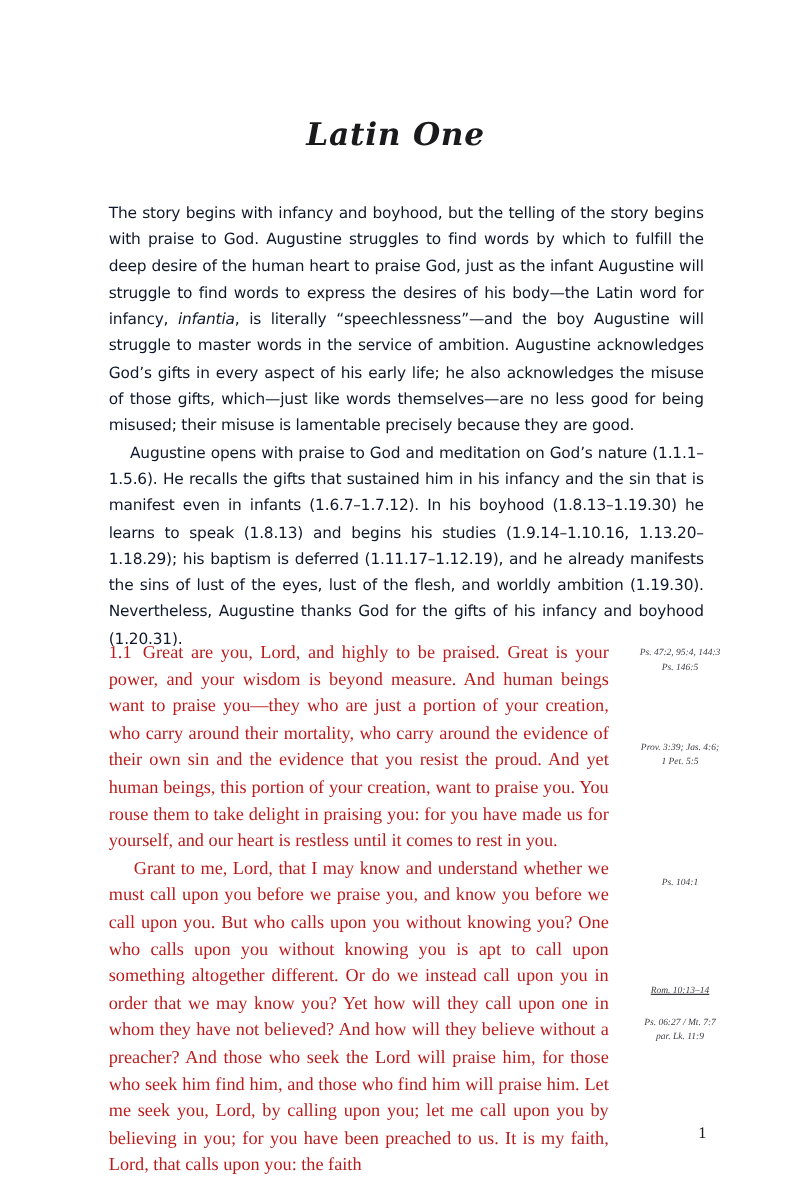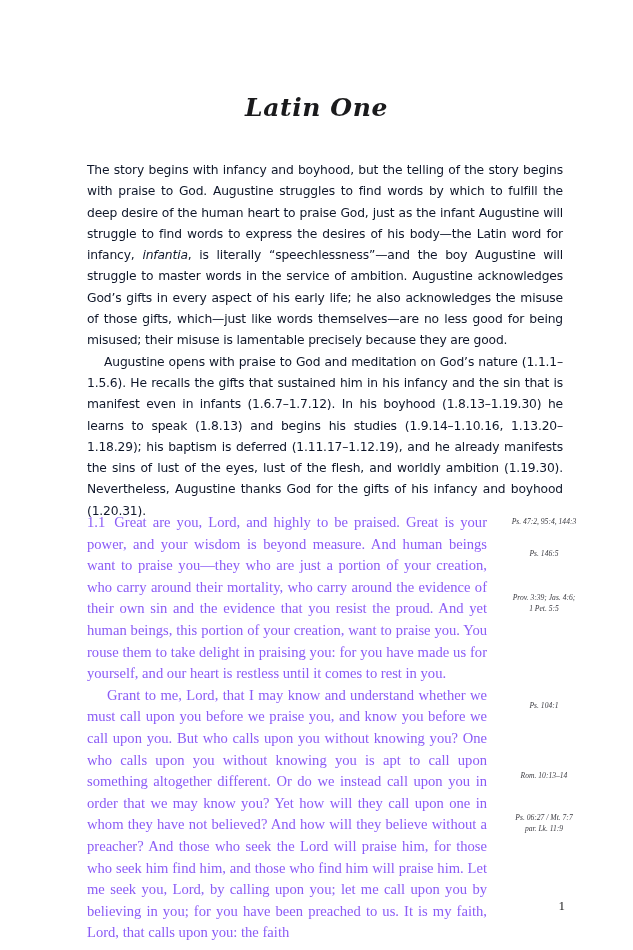--- a/index.html
+++ b/index.html
@@ -55,21 +55,21 @@
   
   .main-text {
     position: absolute;
     top: 512px;
     left: 87px;
     width: 400px;
     font-family: "Liberation Serif", "DejaVu Serif", serif;
     font-size: 14.6px;
     line-height: 21.6px;
     text-align: justify;
-    color: #8b5cf6;
+    color: #b91c1c;
   }
   .main-text p {
     margin: 0;
   }
   .main-text p + p {
     text-indent: 20px;
   }
   .section-num {
     font-variant-numeric: lining-nums;
     padding-right: 9px;
@@ -121,31 +121,31 @@
 
   <div class="main-text">
       <p><span class="section-num">1.1</span><span>Great are you, Lord, and highly to be praised. Great is your power, and your wisdom is beyond measure. And human beings want to praise you—they who are just a portion of your creation, who carry around their mortality, who carry around the evidence of their own sin and the evidence that you resist the proud. And yet human beings, this portion of your creation, want to praise you. You rouse them to take delight in praising you: for you have made us for yourself, and our heart is restless until it comes to rest in you.</span></p>
       <p><span>Grant to me, Lord, that I may know and understand whether we must call upon you before we praise you, and know you before we call upon you. But who calls upon you without knowing you? One who calls upon you without knowing you is apt to call upon something altogether different. Or do we instead call upon you in order that we may know you? Yet how will they call upon one in whom they have not believed? And how will they believe without a preacher? And those who seek the Lord will praise him, for those who seek him find him, and those who find him will praise him. Let me seek you, Lord, by calling upon you; let me call upon you by believing in you; for you have been preached to us. It is my faith, Lord, that calls upon you: the faith</span></p>
     </div>
 
   <div class="margin-notes">
       <div class="note" style="top: 4px;">
         <span class="line">Ps. 47:2, 95:4, 144:3</span>
       </div>
-      <div class="note" style="top: 36px;">
+      <div class="note" style="top: 16px;">
         <span class="line">Ps. 146:5</span>
       </div>
       <div class="note" style="top: 80px;">
         <span class="line">Prov. 3:39; Jas. 4:6;</span>
         <span class="line">1 Pet. 5:5</span>
       </div>
       <div class="note" style="top: 188px; text-align: center;">
         <span class="line">Ps. 104:1</span>
       </div>
-      <div class="note" style="top: 258px;">
+      <div class="note" style="top: 274px; text-decoration: underline;">
         <span class="line">Rom. 10:13–14</span>
       </div>
       <div class="note" style="top: 300px;">
         <span class="line">Ps. 06:27 / Mt. 7:7</span>
         <span class="line">par. Lk. 11:9</span>
       </div>
     </div>
 
   <div class="folio">1</div>
 

